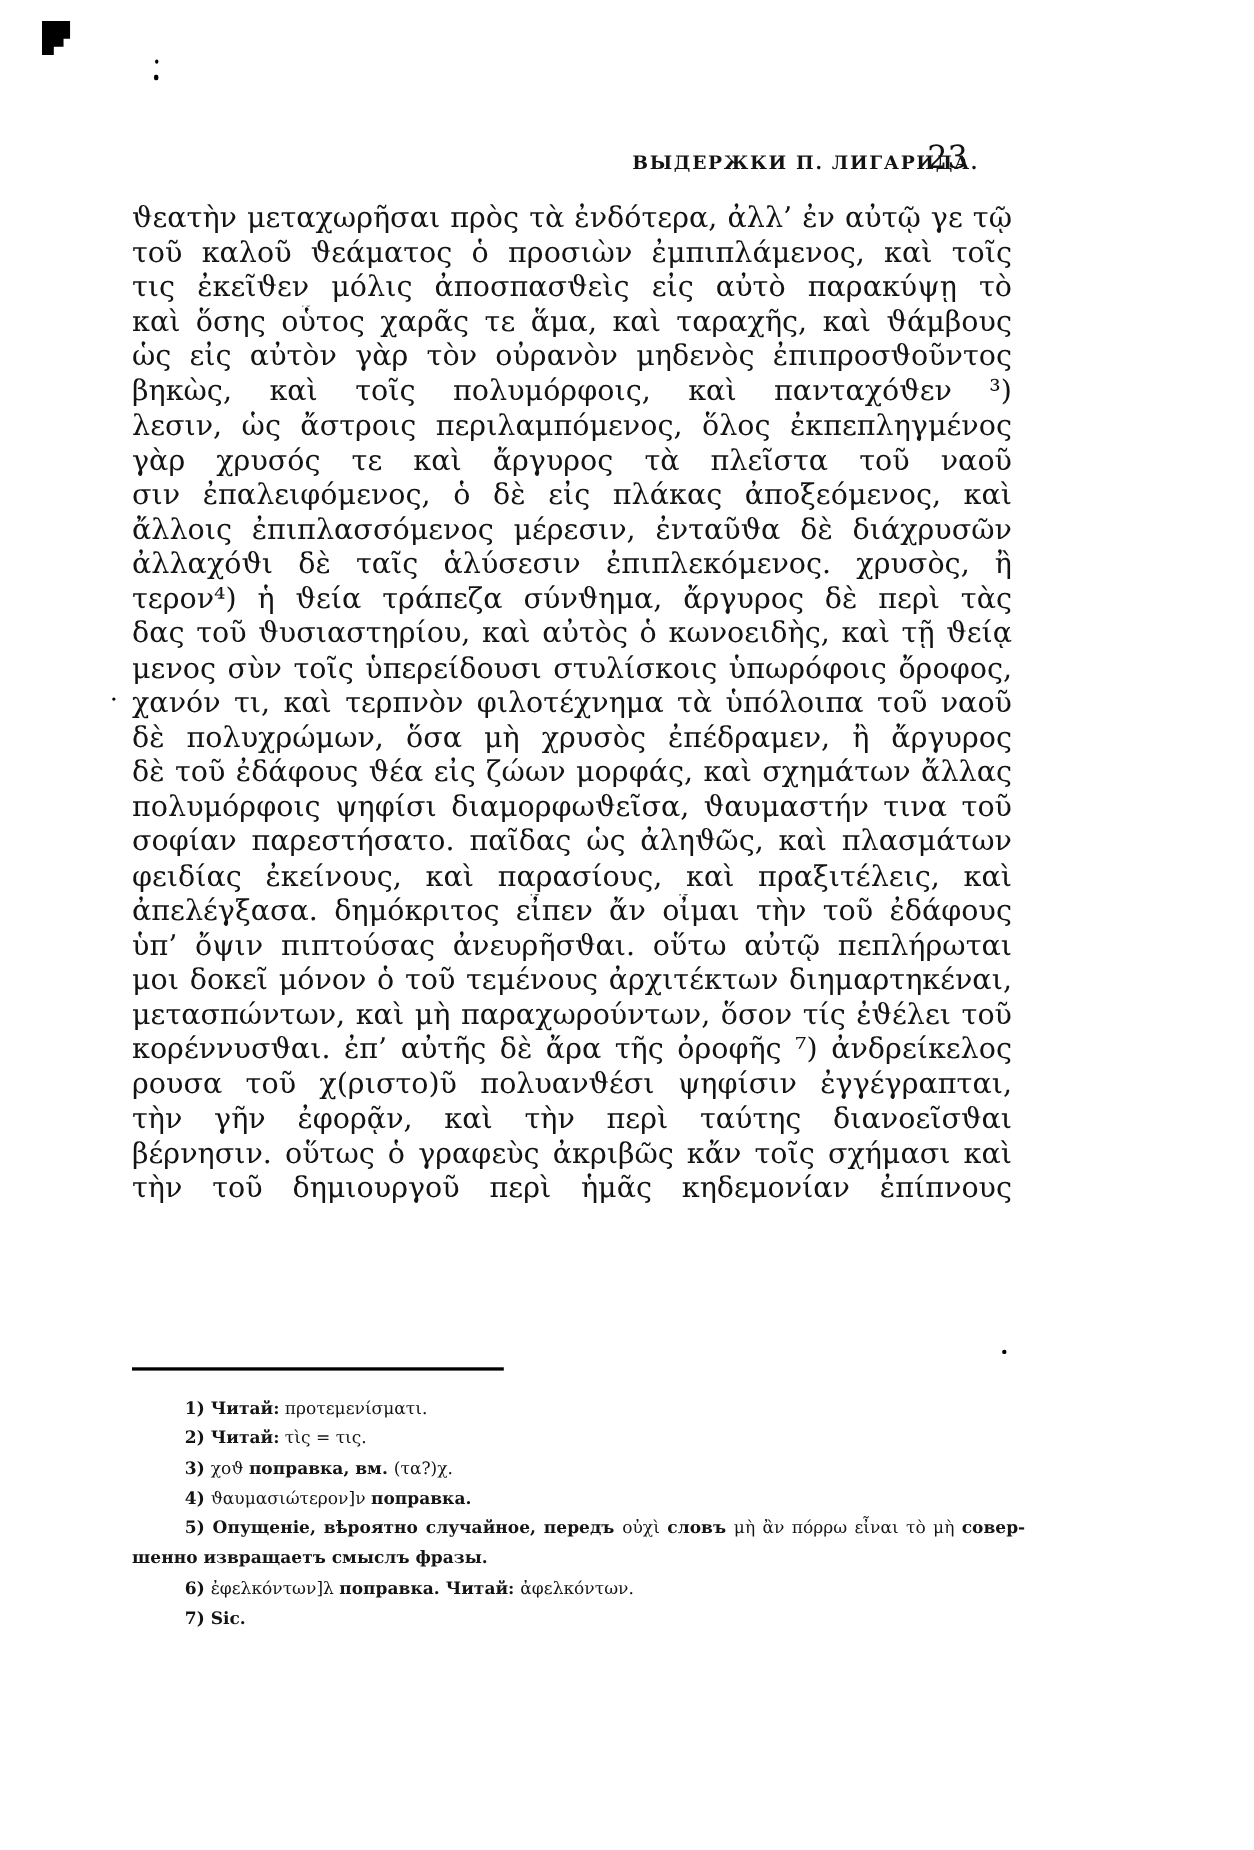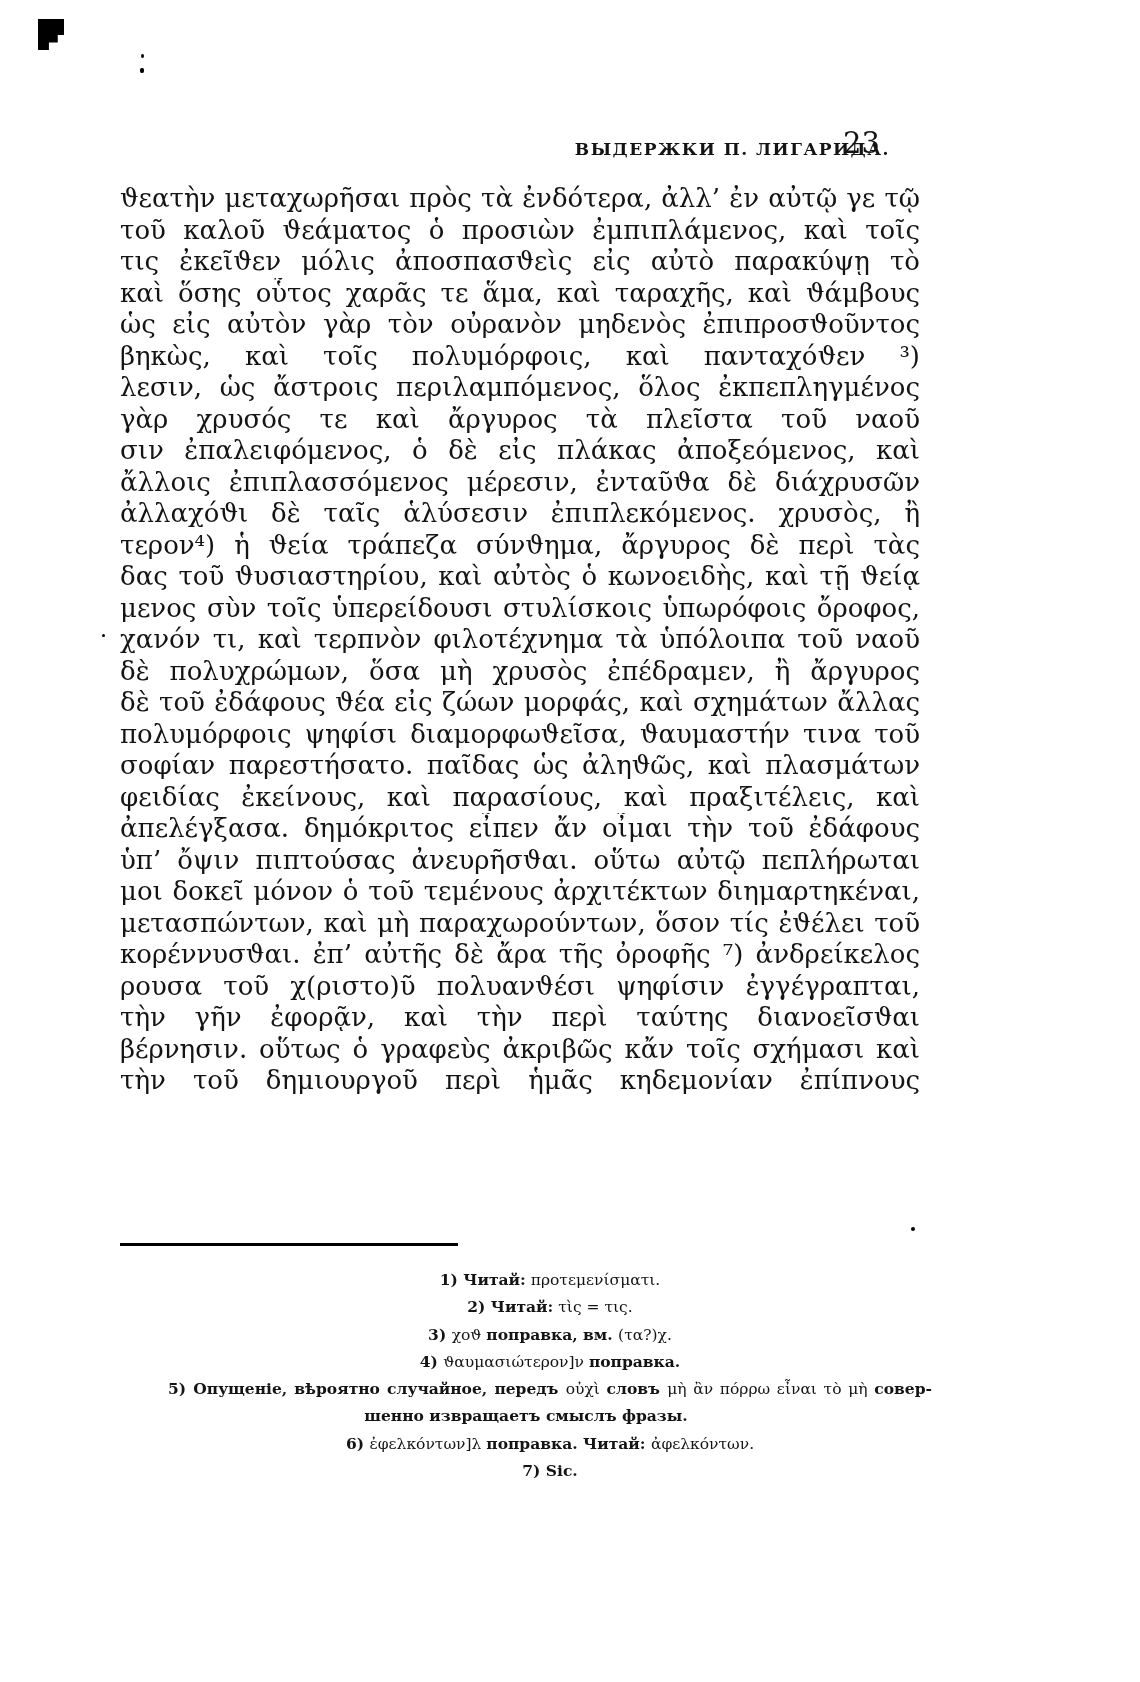--- a/index.html
+++ b/index.html
@@ -32,21 +32,21 @@
     overflow:hidden;
   }
   .footnote-rule {
     position:absolute; top:1243px; left:120px;
     width:338px; height:3px; background:#000;
   }
   .footnotes {
     position:absolute; top:1266px; left:120px; width:812px;
     font-size:15.5px; line-height:27.3px;
   }
-  .fn { padding-left:48px; height:27.3px; overflow:hidden;text-align:center; }
+  .fn { padding-left:48px; height:27.3px; overflow:hidden; }
   .fn.cont { padding-left:0; }
   .fn.just { text-align:justify; text-align-last:justify; }
   .cyr { font-weight:bold; }
   .grk { font-weight:normal; }
   .ink { position:absolute; background:#000; }
   .smudge {
     left:38px; top:19px; width:26px; height:31px;
     clip-path:polygon(0 0, 100% 0, 100% 52%, 76% 52%, 76% 76%, 42% 76%, 42% 100%, 0 100%);
   }
   .speck1 { left:141px; top:54px; width:3px; height:4px; border-radius:50%; }

